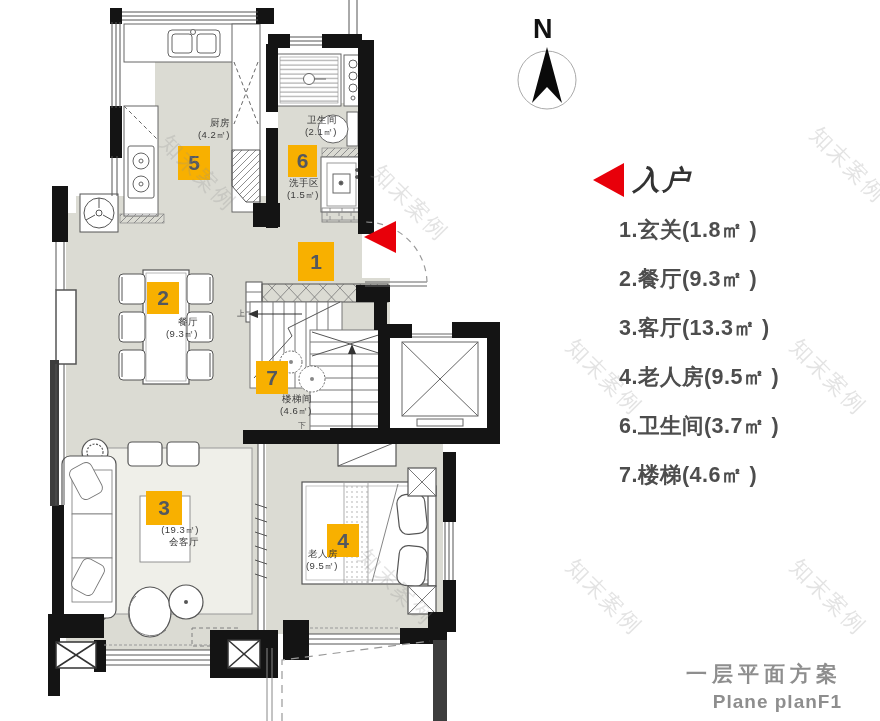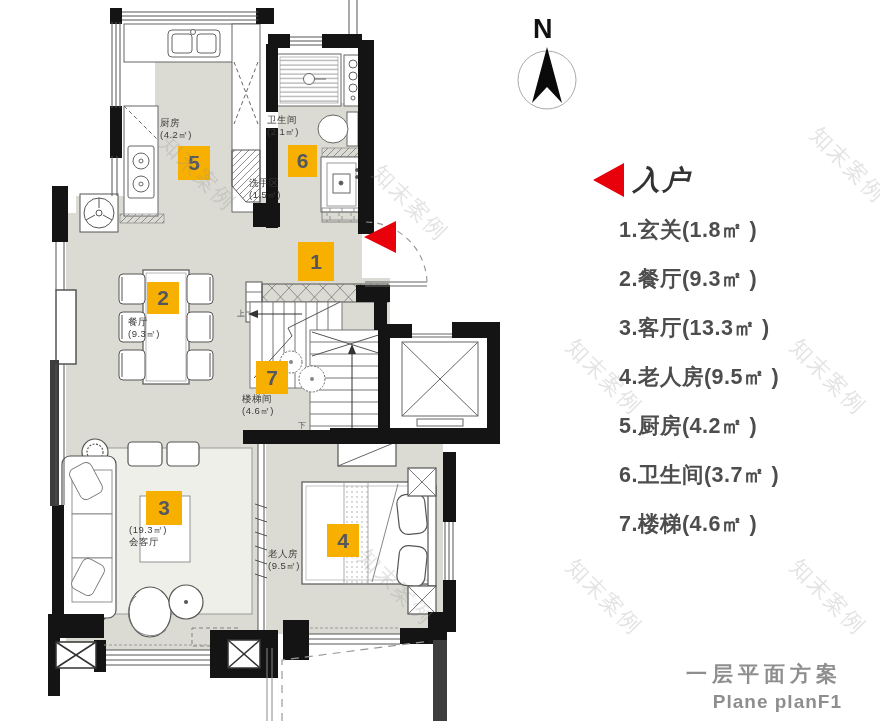--- a/index.html
+++ b/index.html
@@ -3,21 +3,21 @@
 <meta charset="utf-8">
 <style>
   html,body{margin:0;padding:0;background:#fff;}
   .stage{position:relative;width:880px;height:721px;background:#fff;overflow:hidden;
          font-family:"Liberation Sans","DejaVu Sans",sans-serif;}
   .plan-svg{position:absolute;left:0;top:0;}
   
   .badge{position:absolute;background:#F8B000;color:#54585e;font-weight:bold;
          display:flex;align-items:center;justify-content:center;font-size:21px;}
   
-  .rlabel{position:absolute;width:70px;text-align:left;font-size:9.5px;color:#3a3a3a;
+  .rlabel{position:absolute;width:70px;text-align:right;font-size:9.5px;color:#3a3a3a;
           line-height:1.3;letter-spacing:0.5px;}
   .rlabel span{display:block;}
   .tinych{position:absolute;font-size:8px;color:#555;}
   
   .north-n{position:absolute;left:533px;top:14px;font-size:27px;font-weight:bold;color:#111;}
   .entry-row{position:absolute;left:593px;top:162px;display:flex;align-items:center;}
   .tri-left{width:0;height:0;border-top:17px solid transparent;border-bottom:17px solid transparent;
             border-right:31px solid #E8000A;}
   .entry-text{margin-left:9px;font-size:27px;font-weight:bold;color:#333;letter-spacing:2px;font-style:italic;}
   .legend{position:absolute;left:619px;top:215px;}
@@ -369,21 +369,20 @@
   <div class="entry-row">
     <div class="tri-left"></div>
     <div class="entry-text">入户</div>
   </div>
 
   <div class="legend">
     <div class="legend-item">1.玄关(1.8㎡ )</div>
     <div class="legend-item">2.餐厅(9.3㎡ )</div>
     <div class="legend-item">3.客厅(13.3㎡ )</div>
     <div class="legend-item">4.老人房(9.5㎡ )</div>
-    <div class="legend-item">5.厨房(4.2㎡ )</div>
     <div class="legend-item">6.卫生间(3.7㎡ )</div>
     <div class="legend-item">7.楼梯(4.6㎡ )</div>
   </div>
 
   <div class="title-block">
     <div class="title-zh">一层平面方案</div>
     <div class="title-en">Plane planF1</div>
   </div>
 
   <div class="wm" style="left:800px;top:150px;">知末案例</div>

